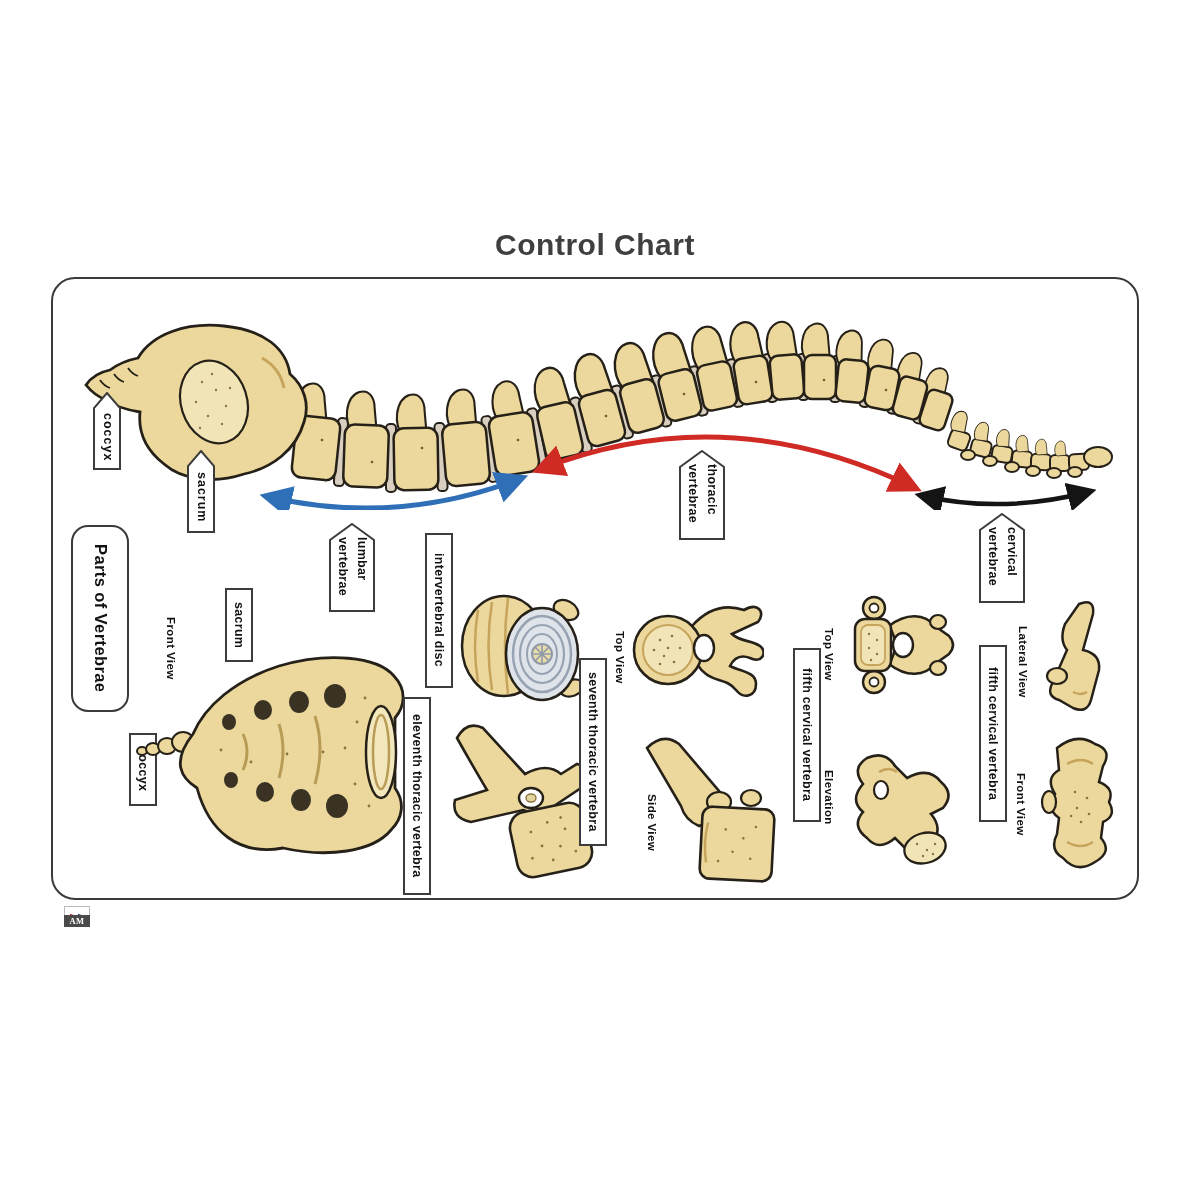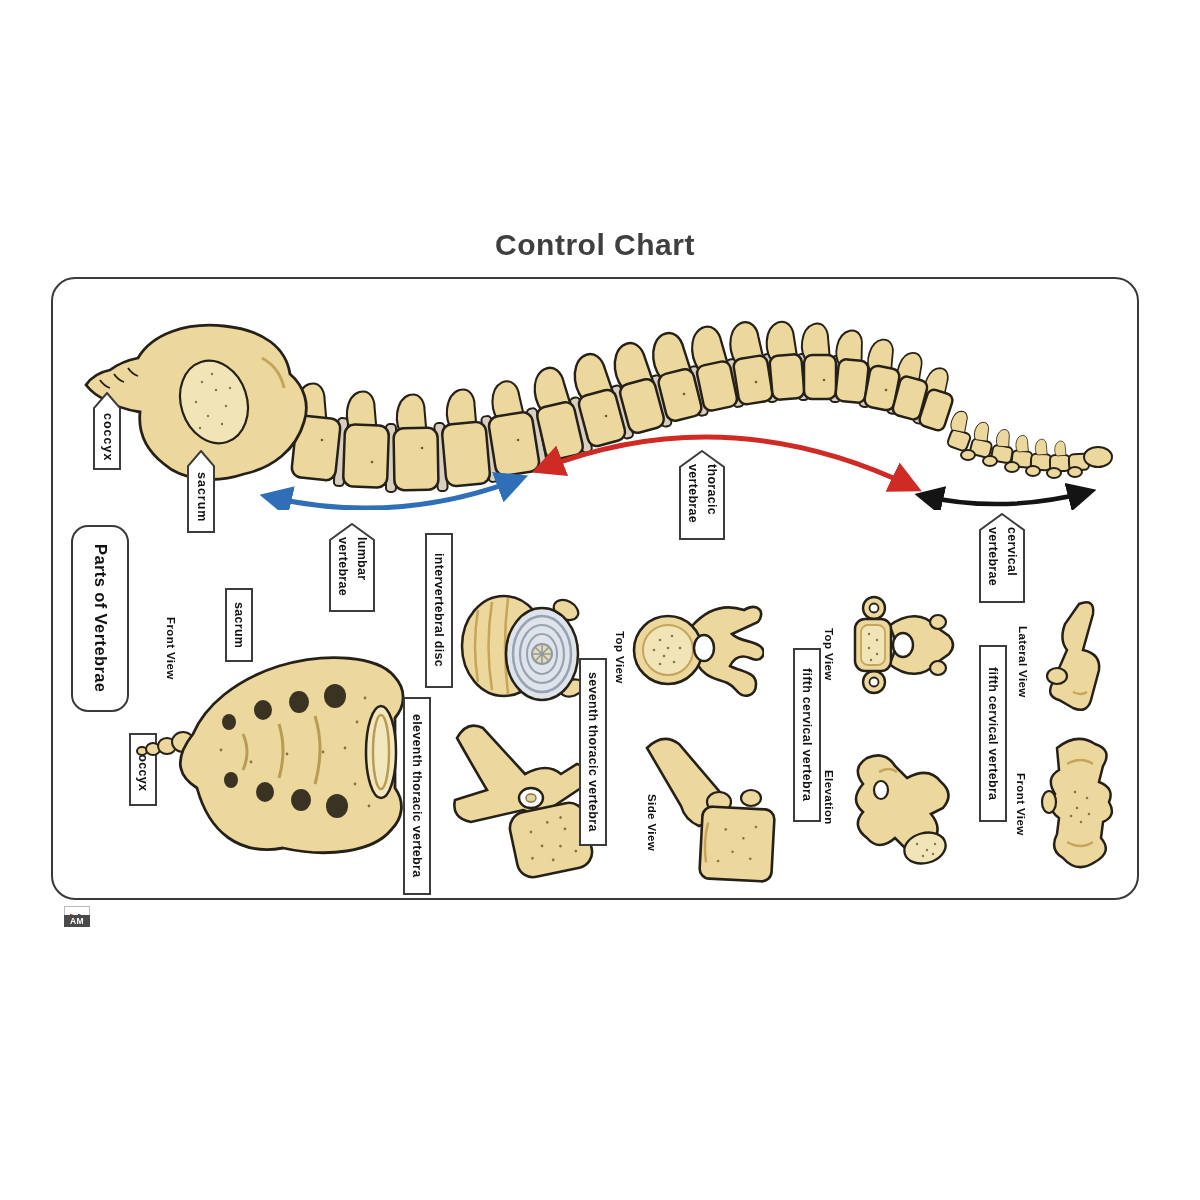--- a/index.html
+++ b/index.html
@@ -17,21 +17,21 @@
   .rlabel{position:absolute;border:2px solid #3c3c3c;background:#fff;display:flex;align-items:center;justify-content:center;box-sizing:border-box;}
   .rlabel .vtext{font-size:12.5px;letter-spacing:.3px;}
   
   .caption{position:absolute;display:flex;align-items:center;justify-content:center;}
   .caption .vtext{font-size:11.5px;letter-spacing:.4px;}
   
   .side-title{position:absolute;left:60px;top:525px;width:58px;height:187px;border:2.5px solid #3a3a3a;border-radius:17px;display:flex;align-items:center;justify-content:center;box-sizing:border-box;}
   .side-title .vtext{font-size:16.5px;letter-spacing:.4px;}
   .illus{position:absolute;}
   
-  .logo{position:absolute;left:53px;top:906px;width:14px;height:21px;}
+  .logo{position:absolute;left:53px;top:906px;width:14px;height:21px;font-family:Liberation Serif, serif;}
   .logo .flags{position:absolute;left:0;top:0;width:26px;height:9px;background:#fff;border:1px solid #bbb;border-bottom:none;box-sizing:border-box;}
   .logo .amtxt{position:absolute;left:0;top:9px;width:26px;height:12px;background:#4a4a4a;color:#fff;font-size:8.5px;font-weight:bold;text-align:center;line-height:12px;letter-spacing:.5px;}
 </style>
 </head>
 <body>
 
 <div class="page">
 
   <div class="title">Control Chart</div>
 

